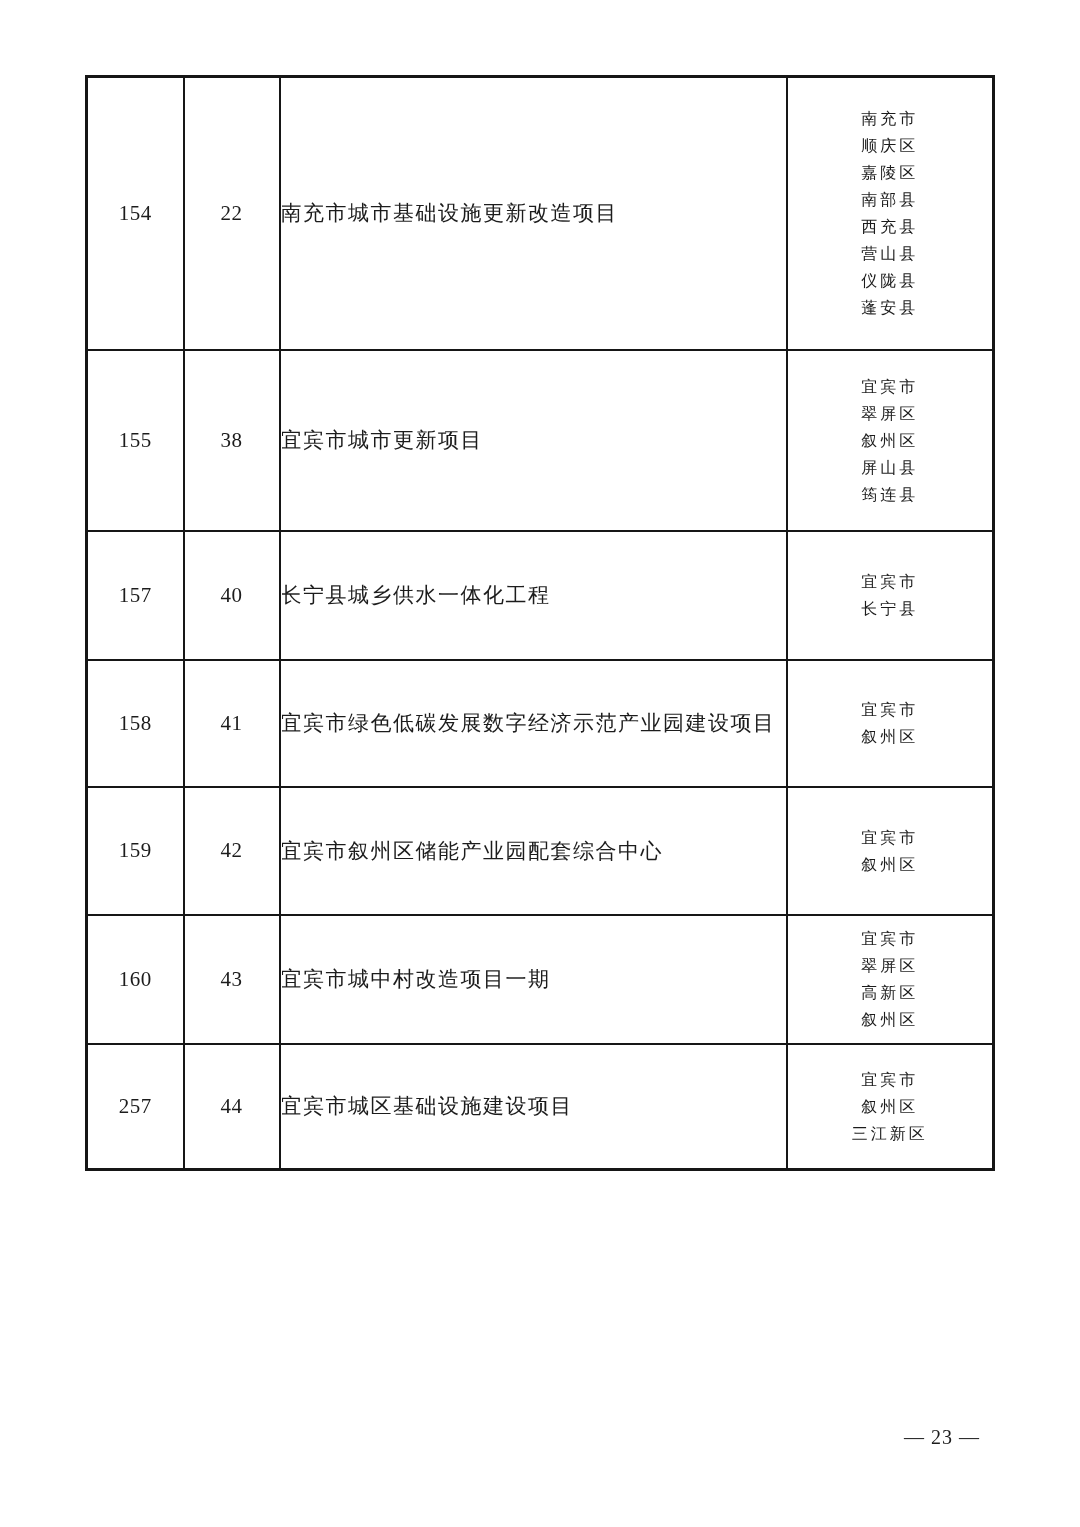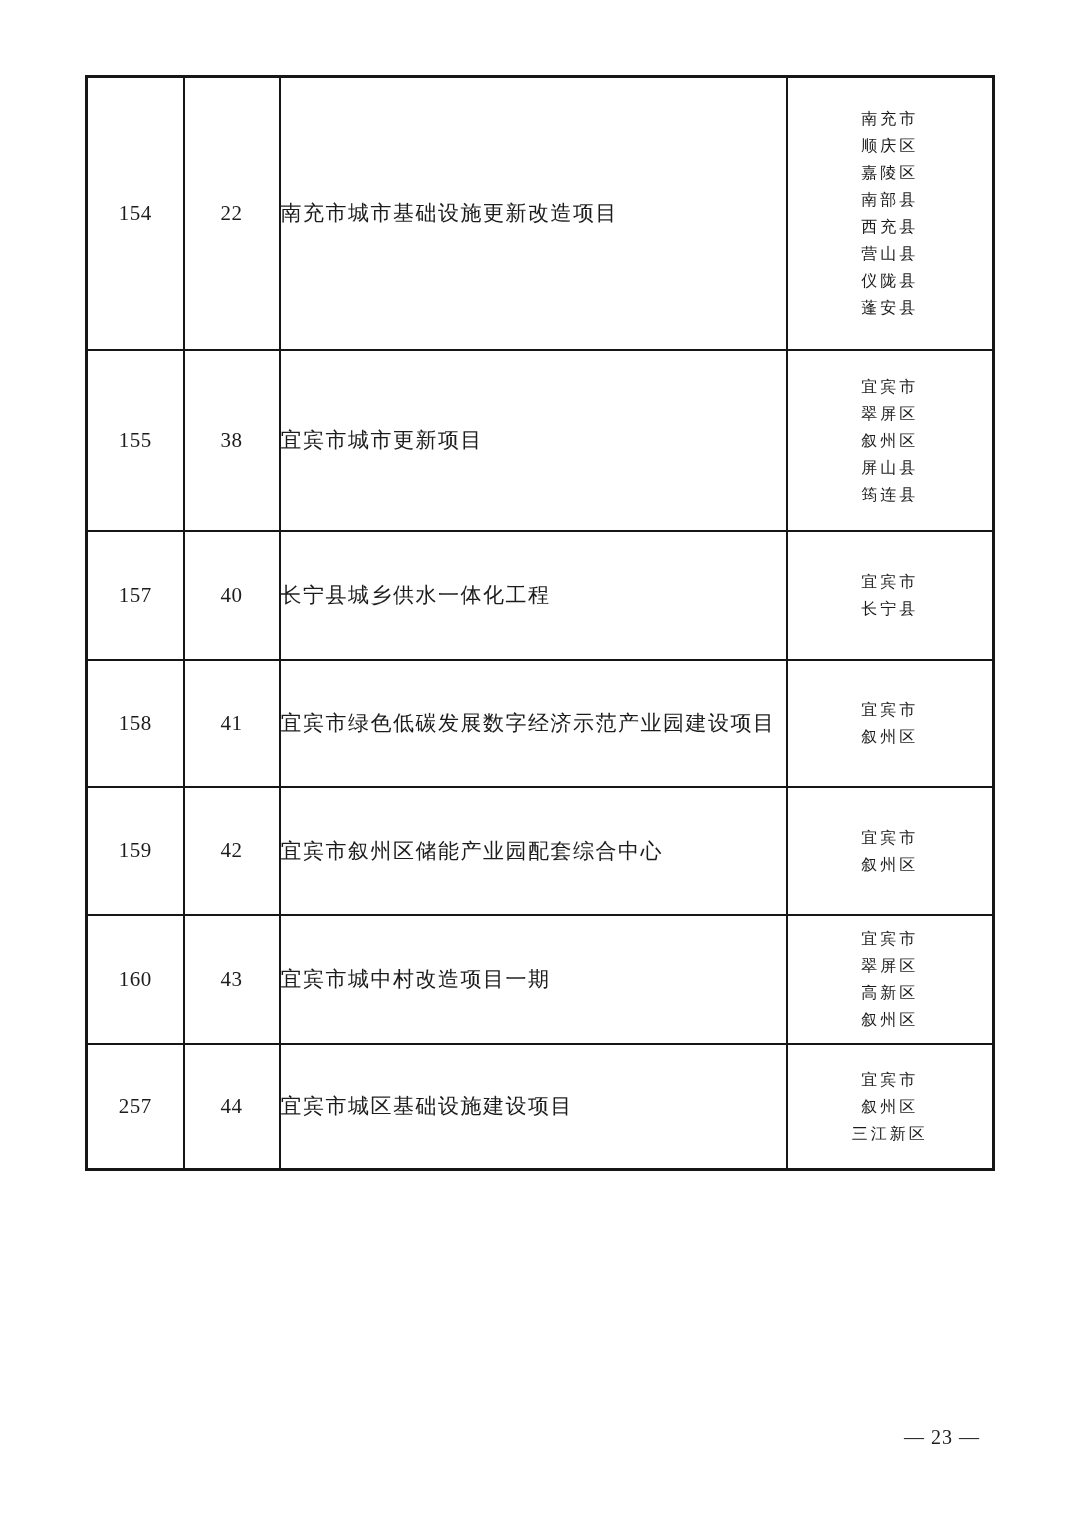--- a/index.html
+++ b/index.html
@@ -37,20 +37,21 @@
     font-size: 22px;
     letter-spacing: 0.5px;
     font-family: Liberation Serif, serif;
   }
   td.cell-project {
     text-align: left;
     padding-left: 5px;
     padding-right: 8px;
     letter-spacing: 1.5px;
     line-height: 28px;
+    border-radius: 7px;
   }
   td.cell-locations {
     text-align: center;
   }
   .loc-list {
     display: inline-block;
     text-align: center;
   }
   .loc-line {
     line-height: 27px;

